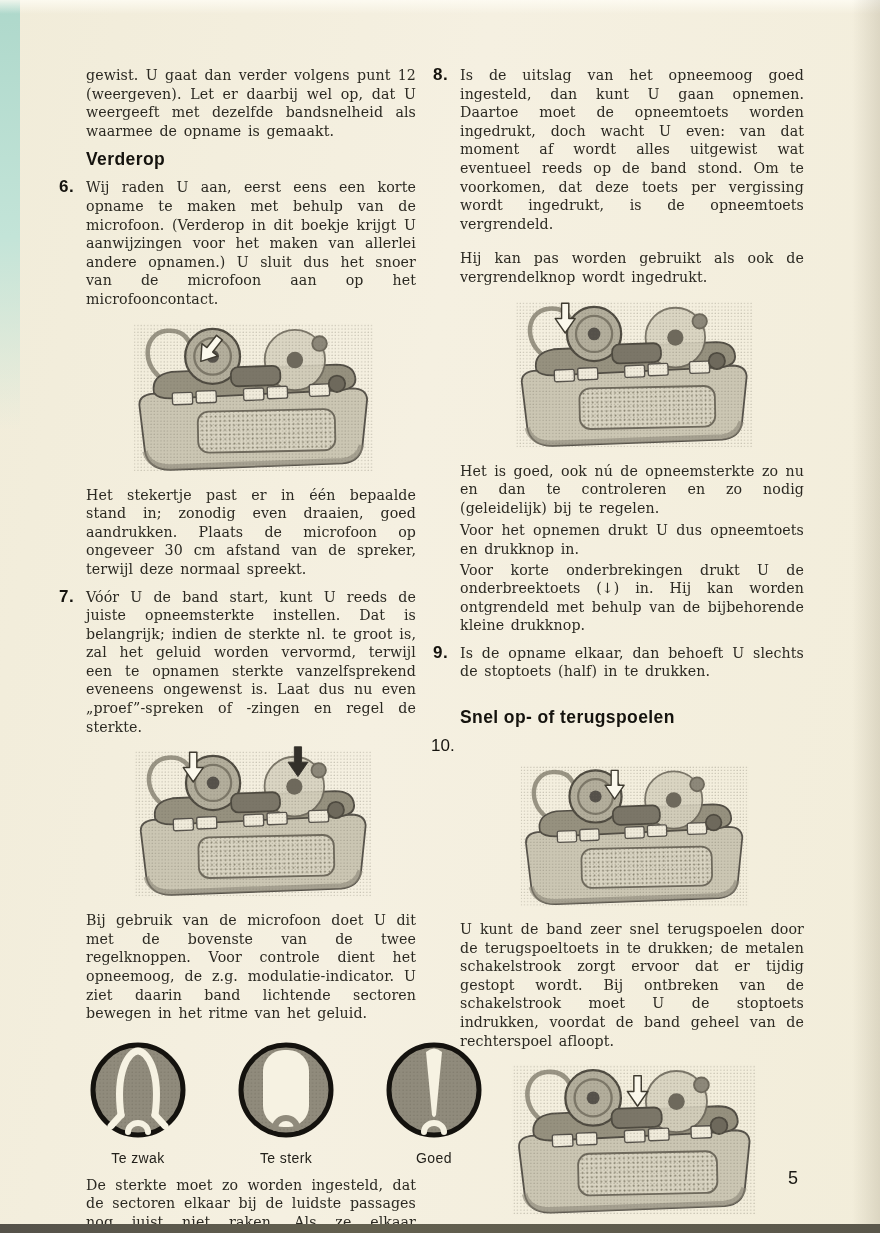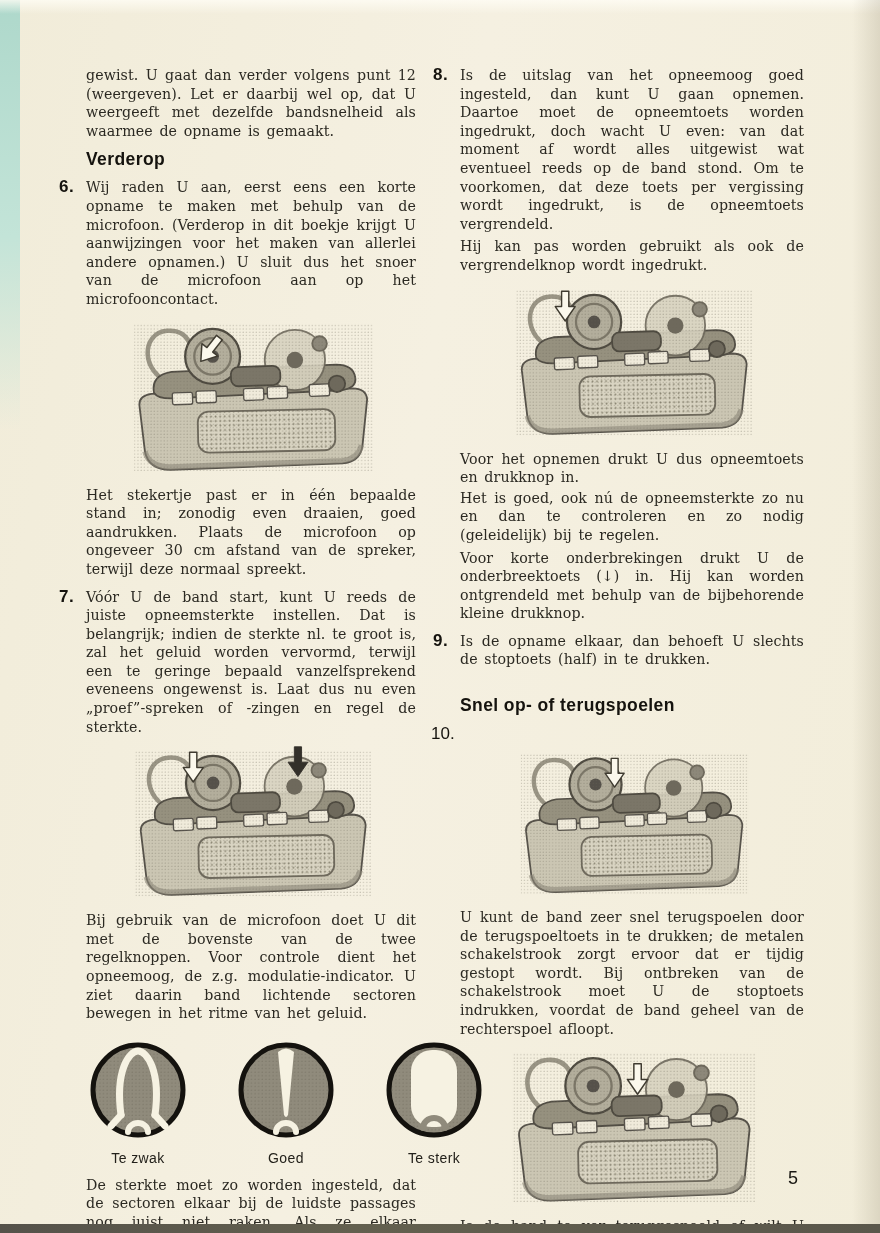--- a/index.html
+++ b/index.html
@@ -147,21 +147,21 @@
       <svg class="fig" width="300" height="160" viewBox="0 0 300 175" aria-label="bandrecorder-pijl-microfooncontact">
         <use href="#g-recorder"></use>
         <use href="#g-arrow-white" transform="translate(106,14) rotate(38)"></use>
       </svg>
     </figure>
 
     <p class="body-text">Het stekertje past er in één bepaalde stand in; zonodig even draaien, goed aandrukken. Plaats de microfoon op ongeveer 30 cm afstand van de spreker, terwijl deze normaal spreekt.</p>
 
     <div class="section">
       <span class="sec-num">7.</span>
-      <p class="body-text">Vóór U de band start, kunt U reeds de juiste opneemsterkte instellen. Dat is belangrijk; indien de sterkte nl. te groot is, zal het geluid worden vervormd, terwijl een te geringe bepaald vanzelfsprekend eveneens ongewenst is. Laat dus nu even „proef”-spreken of -zingen en regel de sterkte.</p>
+      <p class="body-text">Vóór U de band start, kunt U reeds de juiste opneemsterkte instellen. Dat is belangrijk; indien de sterkte nl. te groot is, zal het geluid worden vervormd, terwijl een te opnamen sterkte vanzelfsprekend eveneens ongewenst is. Laat dus nu even „proef”-spreken of -zingen en regel de sterkte.</p>
     </div>
 
     <figure>
       <svg class="fig" width="292" height="158" viewBox="0 0 300 175" aria-label="bandrecorder-pijlen-regelknoppen">
         <use href="#g-recorder"></use>
         <use href="#g-arrow-white" transform="translate(74,8)"></use>
         <use href="#g-arrow-dark" transform="translate(190,2)"></use>
       </svg>
     </figure>
 
@@ -169,51 +169,51 @@
 
     <div class="eyes">
       <div class="eye">
         <svg width="100" height="105" viewBox="0 0 100 105">
           <use href="#g-eye-weak"></use>
         </svg>
         <div class="eye-label">Te zwak</div>
       </div>
       <div class="eye">
         <svg width="100" height="105" viewBox="0 0 100 105">
+          <use href="#g-eye-strong"></use>
+        </svg>
+        <div class="eye-label">Te sterk</div>
+      </div>
+      <div class="eye">
+        <svg width="100" height="105" viewBox="0 0 100 105">
           <use href="#g-eye-good"></use>
         </svg>
         <div class="eye-label">Goed</div>
       </div>
-      <div class="eye">
-        <svg width="100" height="105" viewBox="0 0 100 105">
-          <use href="#g-eye-strong"></use>
-        </svg>
-        <div class="eye-label">Te sterk</div>
-      </div>
     </div>
 
     <p class="body-text" style="margin-top:10px;">De sterkte moet zo worden ingesteld, dat de sectoren elkaar bij de luidste passages nog juist niet raken. Als ze elkaar regelmatig overlappen, is de sterkte te groot, men spreekt dan van overmodulatie. Als ze steeds nauwelijks uitslaan, is de sterkte te gering.</p>
   </div>
 
   <div class="col col-right">
     <div class="section">
       <span class="sec-num">8.</span>
-      <p class="body-text" style="margin-bottom:4px;">Is de uitslag van het opneemoog goed ingesteld, dan kunt U gaan opnemen. Daartoe moet de opneemtoets worden ingedrukt, doch wacht U even: van dat moment af wordt alles uitgewist wat eventueel reeds op de band stond. Om te voorkomen, dat deze toets per vergissing wordt ingedrukt, is de opneemtoets vergrendeld.</p>
+      <p class="body-text" style="margin-bottom:16px;">Is de uitslag van het opneemoog goed ingesteld, dan kunt U gaan opnemen. Daartoe moet de opneemtoets worden ingedrukt, doch wacht U even: van dat moment af wordt alles uitgewist wat eventueel reeds op de band stond. Om te voorkomen, dat deze toets per vergissing wordt ingedrukt, is de opneemtoets vergrendeld.</p>
       <p class="body-text">Hij kan pas worden gebruikt als ook de vergrendelknop wordt ingedrukt.</p>
     </div>
 
     <figure>
       <svg class="fig" width="278" height="158" viewBox="0 0 300 175" aria-label="bandrecorder-pijl-opneemtoets">
         <use href="#g-recorder"></use>
         <use href="#g-arrow-white" transform="translate(64,8)"></use>
       </svg>
     </figure>
 
+    <p class="body-text" style="margin-bottom:4px;">Het is goed, ook nú de opneemsterkte zo nu en dan te controleren en zo nodig (geleidelijk) bij te regelen.</p>
     <p class="body-text" style="margin-bottom:2px;">Voor het opnemen drukt U dus opneemtoets en drukknop in.</p>
-    <p class="body-text" style="margin-bottom:4px;">Het is goed, ook nú de opneemsterkte zo nu en dan te controleren en zo nodig (geleidelijk) bij te regelen.</p>
     <p class="body-text">Voor korte onderbrekingen drukt U de onderbreektoets (↓) in. Hij kan worden ontgrendeld met behulp van de bijbehorende kleine drukknop.</p>
 
     <div class="section" style="margin-top:8px;">
       <span class="sec-num">9.</span>
       <p class="body-text">Is de opname elkaar, dan behoeft U slechts de stoptoets (half) in te drukken.</p>
     </div>
 
     <h2 class="heading" style="margin-top:26px;">Snel op- of terugspoelen</h2>
 
     <div class="num-line">10.</div>

